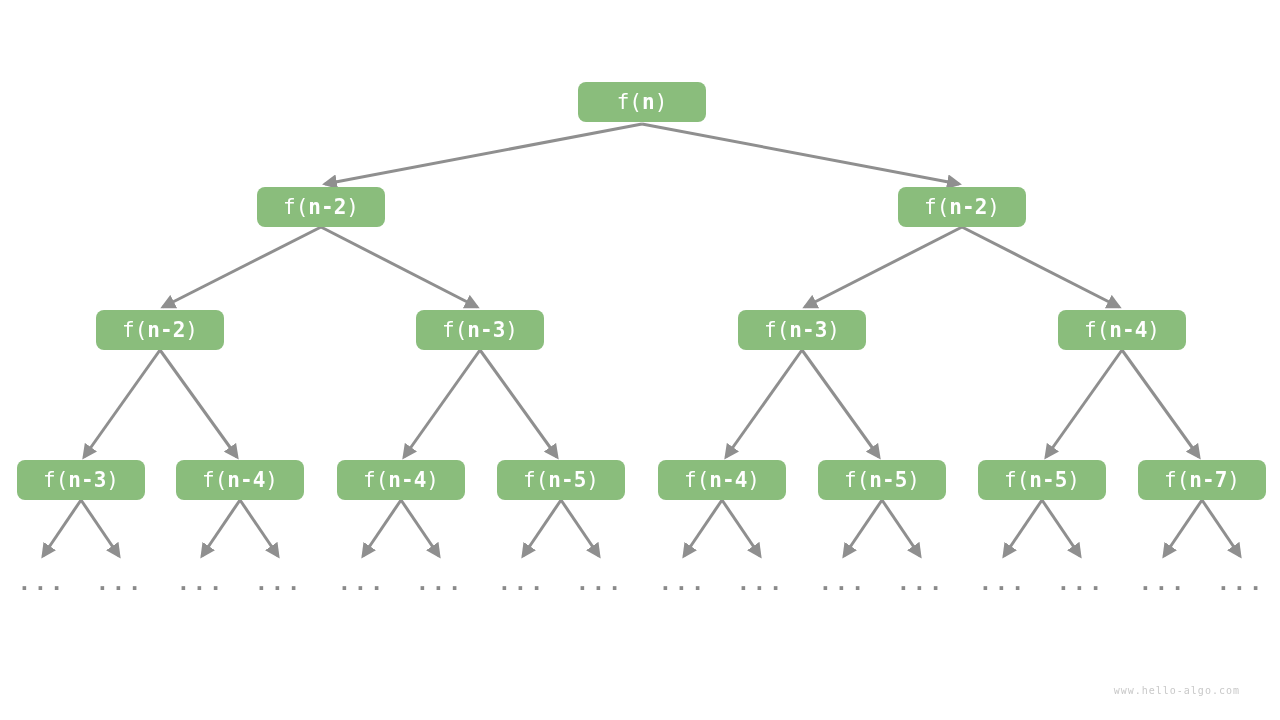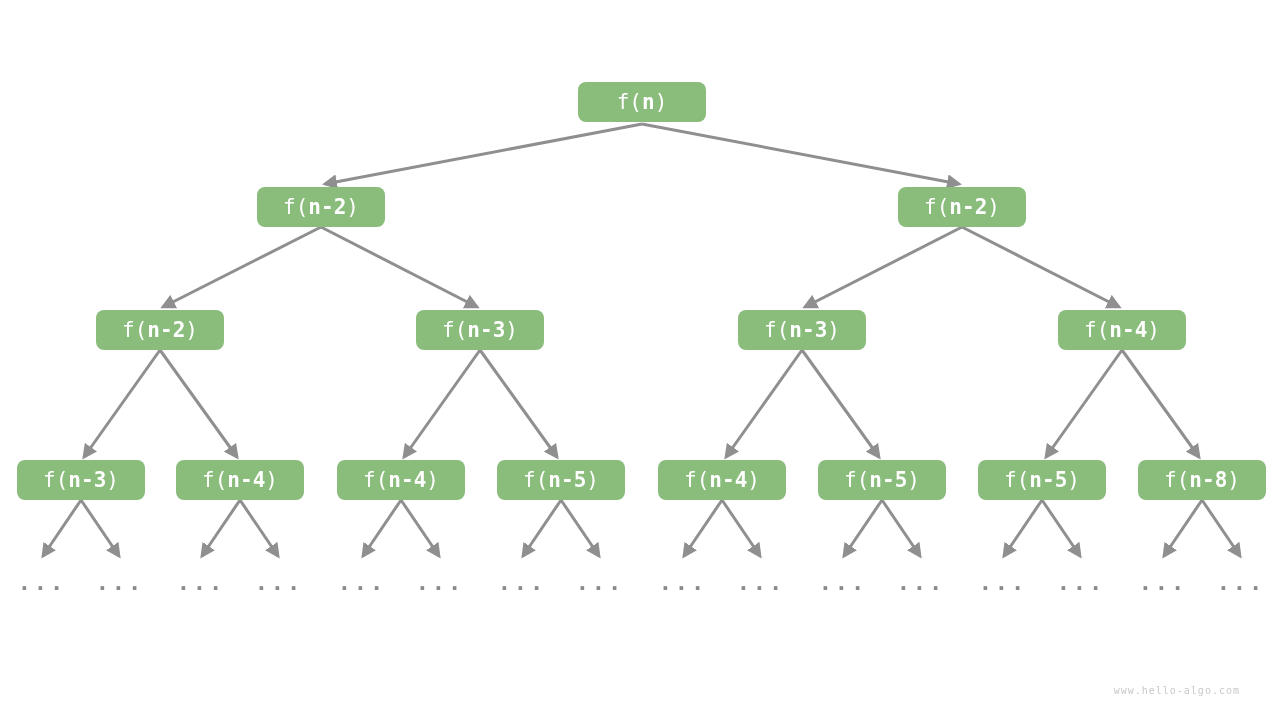--- a/index.html
+++ b/index.html
@@ -114,21 +114,21 @@
   <div class="node" style="left:802px; top:330px"><span>f(</span><b>n-3</b><span>)</span></div>
   <div class="node" style="left:1122px; top:330px"><span>f(</span><b>n-4</b><span>)</span></div>
 
   <div class="node" style="left:81px; top:480px"><span>f(</span><b>n-3</b><span>)</span></div>
   <div class="node" style="left:240px; top:480px"><span>f(</span><b>n-4</b><span>)</span></div>
   <div class="node" style="left:401px; top:480px"><span>f(</span><b>n-4</b><span>)</span></div>
   <div class="node" style="left:561px; top:480px"><span>f(</span><b>n-5</b><span>)</span></div>
   <div class="node" style="left:722px; top:480px"><span>f(</span><b>n-4</b><span>)</span></div>
   <div class="node" style="left:882px; top:480px"><span>f(</span><b>n-5</b><span>)</span></div>
   <div class="node" style="left:1042px; top:480px"><span>f(</span><b>n-5</b><span>)</span></div>
-  <div class="node" style="left:1202px; top:480px"><span>f(</span><b>n-8</b><span>)</span></div>
+  <div class="node" style="left:1202px; top:480px"><span>f(</span><b>n-7</b><span>)</span></div>
 
   <div class="dots" style="left:42px; top:583px">...</div>
   <div class="dots" style="left:120px; top:583px">...</div>
   <div class="dots" style="left:201px; top:583px">...</div>
   <div class="dots" style="left:279px; top:583px">...</div>
   <div class="dots" style="left:362px; top:583px">...</div>
   <div class="dots" style="left:440px; top:583px">...</div>
   <div class="dots" style="left:522px; top:583px">...</div>
   <div class="dots" style="left:600px; top:583px">...</div>
   <div class="dots" style="left:683px; top:583px">...</div>

